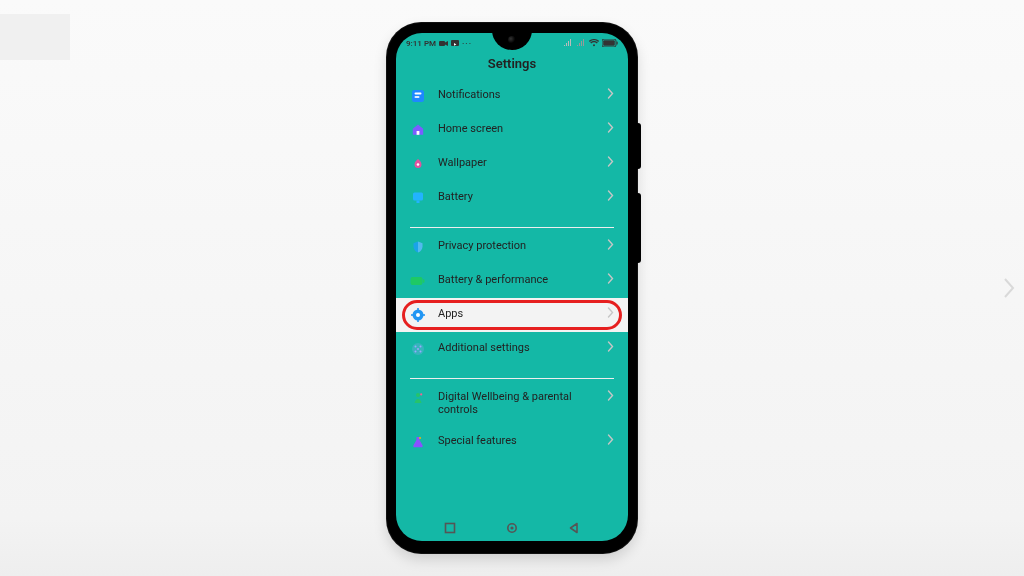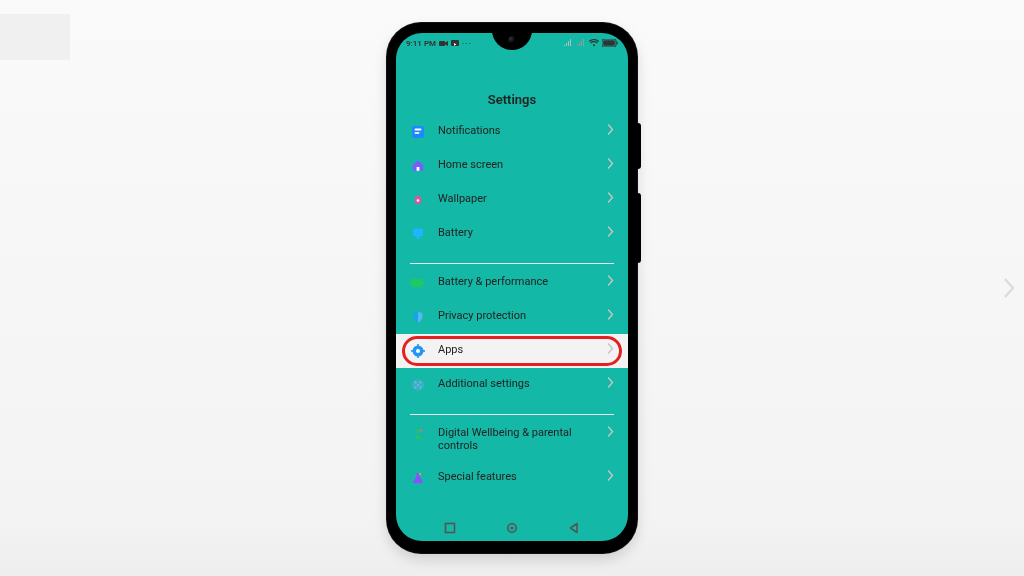--- a/index.html
+++ b/index.html
@@ -80,21 +80,20 @@
   .statusbar .left { display:flex; gap:3px; align-items:center; }
   .statusbar .right { display:flex; gap:3px; align-items:center; }
   .status-icon svg { display:block; }
 
   .titlebar {
     text-align:center;
     font-size: 13px;
     font-weight: 600;
     color:#222;
     padding: 3px 0 8px;
-    margin-top: 36px;
   }
   .content {
     flex: 1 1 auto;
     overflow: hidden;
   }
   .section-divider { height: 10px; }
   .hr { height:1px; background:#eee; margin: 2px 14px; }
 
   .row {
     display:flex; 
@@ -257,40 +256,40 @@
           <span class="chev">
             <svg width="7" height="11" viewBox="0 0 7 11">
               <path d="M1.5 1l4 4.5-4 4.5" fill="none" stroke="currentColor" stroke-width="1.4" stroke-linecap="round"></path>
             </svg>
           </span>
         </div>
         <div class="section-divider"></div>
         <div class="hr"></div>
         <div class="row">
           <span class="icon">
+            <svg width="14" height="14" viewBox="0 0 14 14">
+              <path d="M7 1.5l4.5 1.7v3.3c0 3-2 5.2-4.5 6-2.5-.8-4.5-3-4.5-6V3.2z" fill="#1aa3e8"></path>
+              <path d="M7 1.5v11c2.5-.8 4.5-3 4.5-6V3.2z" fill="#fff" opacity=".25"></path>
+            </svg>
+          </span>
+          <span class="label">Privacy protection</span>
+          <span class="chev">
+            <svg width="7" height="11" viewBox="0 0 7 11">
+              <path d="M1.5 1l4 4.5-4 4.5" fill="none" stroke="currentColor" stroke-width="1.4" stroke-linecap="round"></path>
+            </svg>
+          </span>
+        </div>
+        <div class="row">
+          <span class="icon">
             <svg width="16" height="12" viewBox="0 0 16 12">
               <rect x="0.5" y="2" width="12" height="8" rx="2" fill="#1ec964"></rect>
               <rect x="12.8" y="4.3" width="1.7" height="3.4" rx=".8" fill="#1ec964"></rect>
             </svg>
           </span>
           <span class="label">Battery &amp; performance</span>
-          <span class="chev">
-            <svg width="7" height="11" viewBox="0 0 7 11">
-              <path d="M1.5 1l4 4.5-4 4.5" fill="none" stroke="currentColor" stroke-width="1.4" stroke-linecap="round"></path>
-            </svg>
-          </span>
-        </div>
-        <div class="row">
-          <span class="icon">
-            <svg width="14" height="14" viewBox="0 0 14 14">
-              <path d="M7 1.5l4.5 1.7v3.3c0 3-2 5.2-4.5 6-2.5-.8-4.5-3-4.5-6V3.2z" fill="#1aa3e8"></path>
-              <path d="M7 1.5v11c2.5-.8 4.5-3 4.5-6V3.2z" fill="#fff" opacity=".25"></path>
-            </svg>
-          </span>
-          <span class="label">Privacy protection</span>
           <span class="chev">
             <svg width="7" height="11" viewBox="0 0 7 11">
               <path d="M1.5 1l4 4.5-4 4.5" fill="none" stroke="currentColor" stroke-width="1.4" stroke-linecap="round"></path>
             </svg>
           </span>
         </div>
         <div class="row highlight callout">
           <span class="icon">
             <svg width="14" height="14" viewBox="0 0 14 14">
               <circle cx="7" cy="7" r="5.5" fill="#2196f3"></circle>

